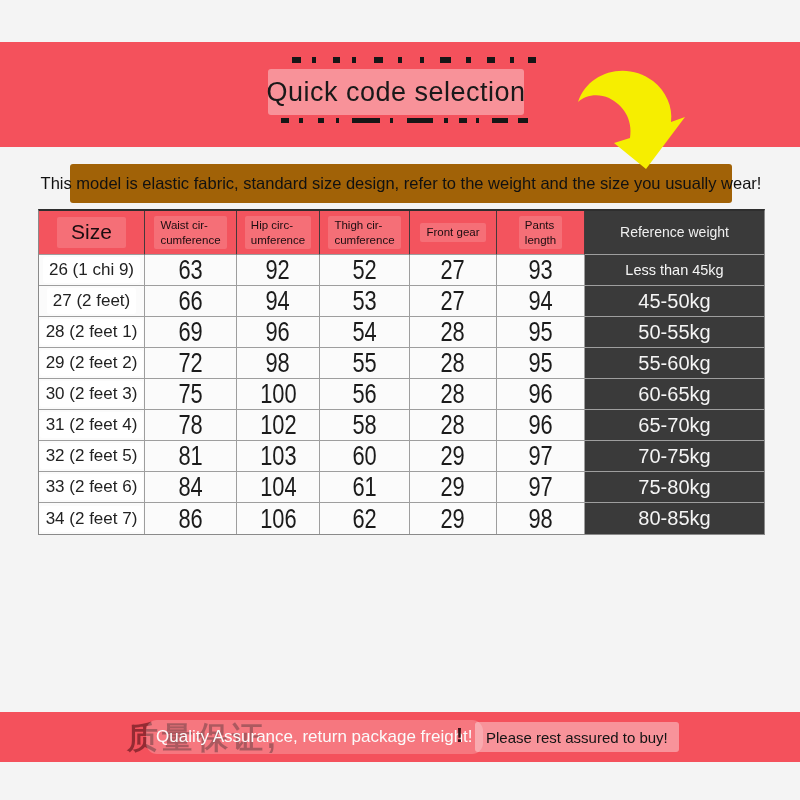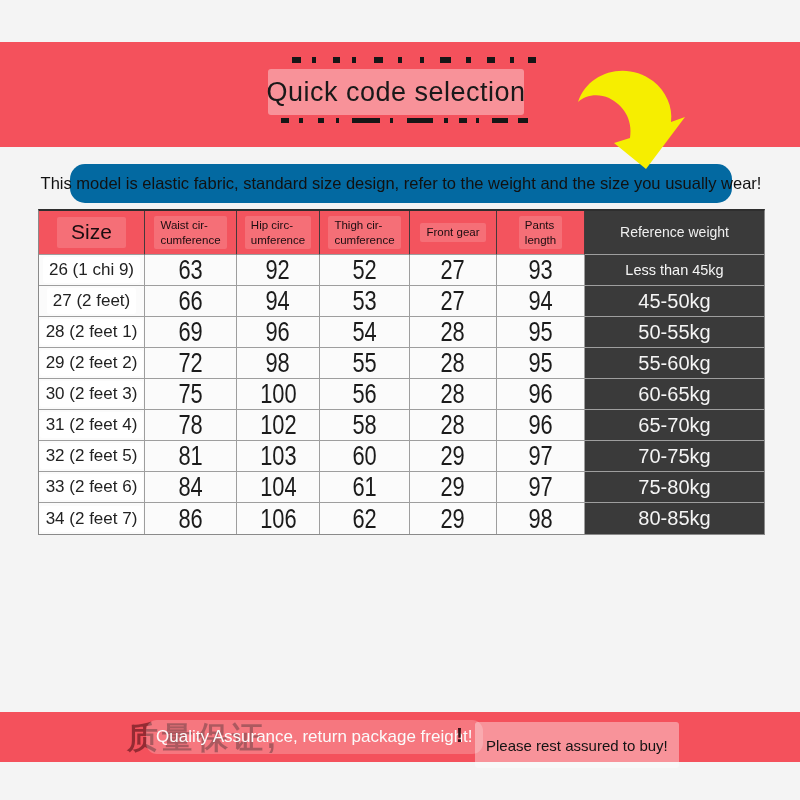--- a/index.html
+++ b/index.html
@@ -12,22 +12,22 @@
     background:rgba(255,252,252,0.38);border-radius:3px;
     display:flex;align-items:center;justify-content:center;}
   .title-box h1{margin:0;font-size:27px;font-weight:normal;color:#191919;letter-spacing:0.5px;white-space:nowrap;}
   .rm{position:absolute;background:#161616;height:6px;top:15px;}
   .rm.b{height:5px;top:76px;}
 
   
   .arrow-svg{position:absolute;left:560px;top:56px;width:152px;height:134px;z-index:5;}
 
   
-  .subtitle-box{position:absolute;left:70px;top:164px;width:662px;height:39px;background:#0369a1;
-    border-radius:15px;display:flex;align-items:center;justify-content:center;}
+  .subtitle-box{position:absolute;left:70px;top:164px;width:662px;height:39px;background:#a16207;
+    border-radius:3px;display:flex;align-items:center;justify-content:center;}
   .subtitle-box span{font-size:16.5px;color:#111;white-space:nowrap;}
 
   
   .size-table{position:absolute;left:38px;top:209px;width:727px;box-sizing:border-box;
     border:1px solid #8a8a8a;border-top:2px solid #2e2e2e;background:#fbfbfb;}
   .trow{display:grid;grid-template-columns:106px 92px 83px 90px 87px 88px 1fr;height:31px;}
   .trow.thead{height:44px;}
   .cell{display:flex;align-items:center;justify-content:center;
     border-right:1px solid #9e9e9e;border-bottom:1px solid #9e9e9e;
     box-sizing:border-box;background:#fbfbfb;overflow:hidden;}
@@ -47,21 +47,21 @@
   .wt.sm{font-size:14.5px;}
 
   
   .footer-bar{position:absolute;left:0;top:712px;width:800px;height:50px;background:var(--red,#f4515c);}
   .cn{position:absolute;left:127px;top:5px;font-size:31px;font-weight:bold;color:rgba(84,18,24,0.60);
     letter-spacing:4px;z-index:1;white-space:nowrap;}
   .fbox1{position:absolute;left:146px;top:8px;height:34px;padding:0 10px;z-index:2;
     background:rgba(255,255,255,0.22);border-radius:11px;display:inline-flex;align-items:center;}
   .fbox1 span{font-size:17px;color:#fbfbfb;white-space:nowrap;}
   .fex{position:absolute;left:456px;top:11px;z-index:2;font-size:21px;font-weight:bold;color:#3a161a;}
-  .fbox2{position:absolute;left:475px;top:10px;height:30px;padding:8px 11px;z-index:2;
+  .fbox2{position:absolute;left:475px;top:10px;height:30px;padding:0 11px;z-index:2;
     background:rgba(255,255,255,0.38);border-radius:3px;display:inline-flex;align-items:center;}
   .fbox2 span{font-size:15px;color:#141414;white-space:nowrap;}
 </style>
 </head>
 <body>
 
 <div id="page">
 
   <div class="top-banner">
 

